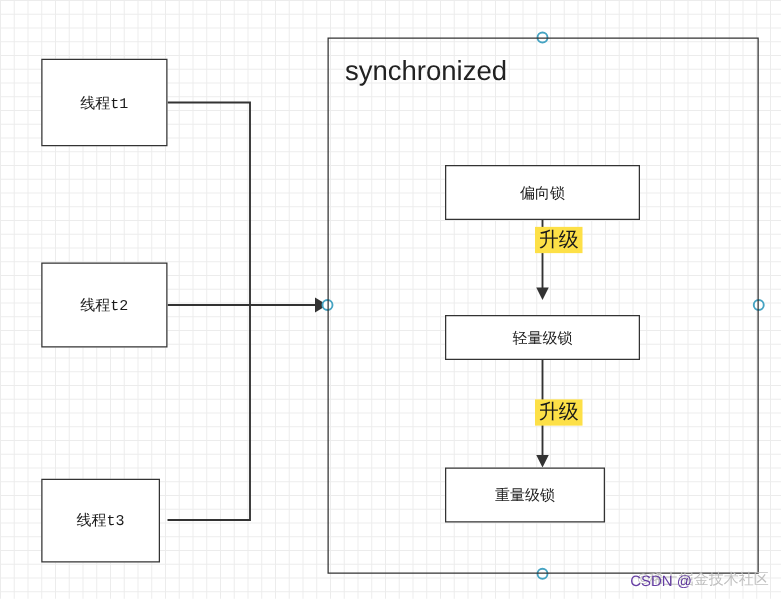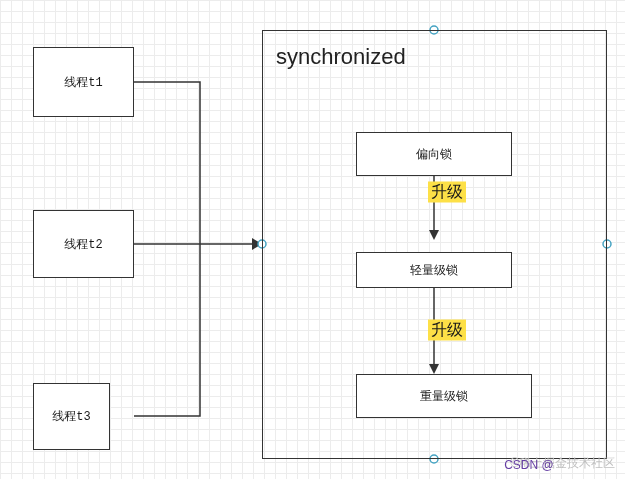--- a/index.html
+++ b/index.html
@@ -87,34 +87,34 @@
   <circle cx="607" cy="244" r="4" fill="#ffffff" stroke="#45a3c2" stroke-width="1.5"></circle>
   <circle cx="434" cy="459" r="4" fill="#ffffff" stroke="#45a3c2" stroke-width="1.5"></circle>
 </svg>
 
 <div class="node" style="left:33px;top:47px;width:101px;height:70px;">
   <span>线程t1</span>
 </div>
 <div class="node" style="left:33px;top:210px;width:101px;height:68px;">
   <span>线程t2</span>
 </div>
-<div class="node" style="left:33px;top:383px;width:77px;height:67px;">
+<div class="node" style="left:33px;top:383px;width:95px;height:67px;">
   <span>线程t3</span>
 </div>
 
 <div class="container-box" style="left:262px;top:30px;width:345px;height:429px;"></div>
 <div class="container-title">synchronized</div>
 
 <div class="node" style="left:356px;top:101px;width:156px;height:44px;margin-top:31px;">
   <span>偏向锁</span>
 </div>
 <div class="node" style="left:356px;top:240px;width:156px;height:36px;margin-top:12px;">
   <span>轻量级锁</span>
 </div>
-<div class="node" style="left:356px;top:374px;width:176px;height:44px;">
+<div class="node" style="left:356px;top:374px;width:128px;height:44px;">
   <span>重量级锁</span>
 </div>
 
 <div class="edge-label" style="left:433px;top:192px;">升级</div>
 <div class="edge-label" style="left:433px;top:330px;">升级</div>
 
 <div class="watermark">
   <span class="wm-primary">©稀土掘金技术社区</span>
   <span class="wm-secondary">CSDN @</span>
 </div>

